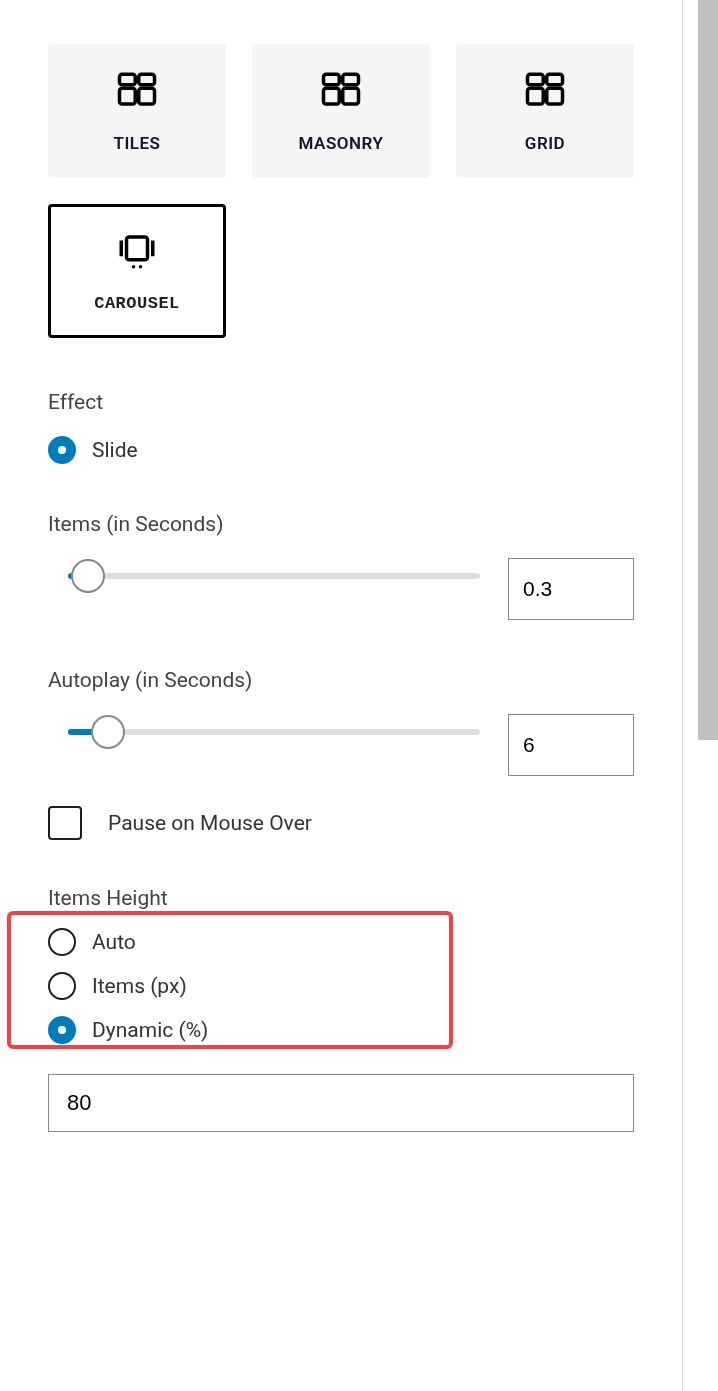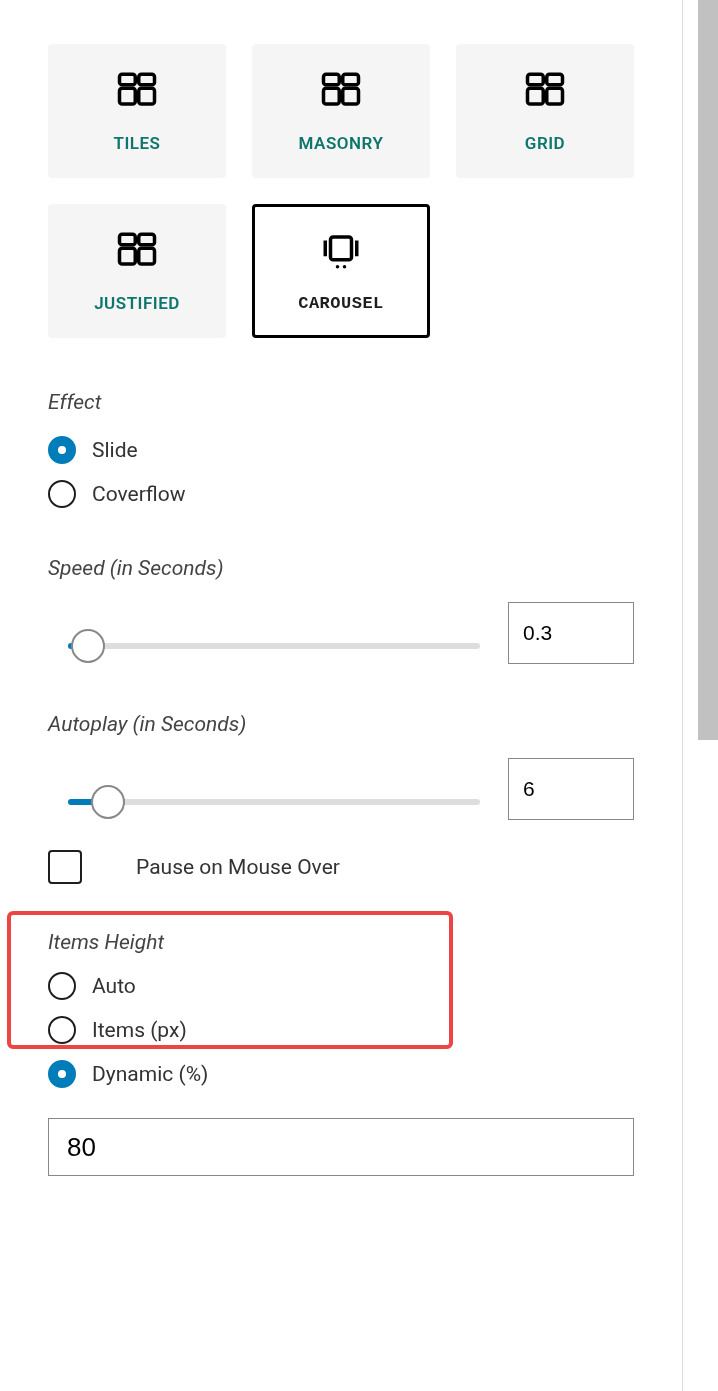--- a/index.html
+++ b/index.html
@@ -48,29 +48,28 @@
     cursor: pointer;
   }
   .layout-card.selected {
     background: #fff;
     border: 3px solid #000;
   }
   .layout-card .label {
     font-size: 17px;
     font-weight: 600;
     letter-spacing: 0.5px;
-    color: #0f766e;
+    color: #0f172a;
   }
   .layout-card.selected .label { color: #1e1e1e; font-family: Liberation Mono, monospace; }
 
   .section-label {
     font-size: 21px;
     color: #444;
     margin: 0 0 22px 0;
-    font-style: italic;
   }
   .radio-group { margin-bottom: 48px; }
   .radio-row {
     display: flex;
     align-items: center;
     gap: 16px;
     margin-bottom: 16px;
     cursor: pointer;
     text-align: center;
   }
@@ -92,21 +91,21 @@
     left: 50%; top: 50%;
     width: 8px; height: 8px;
     background: #fff;
     border-radius: 50%;
     transform: translate(-50%, -50%);
   }
   .radio-label { font-size: 21px; color: #333; }
 
   .slider-row {
     display: flex;
-    align-items: flex-end;
+    align-items: flex-start;
     gap: 28px;
     margin-bottom: 48px;
     padding-left: 20px;
   }
   .slider {
     flex: 1;
     height: 36px;
     position: relative;
   }
   .slider-track {
@@ -139,21 +138,21 @@
     height: 62px;
     border: 1.5px solid #888;
     font-size: 21px;
     padding: 0 14px;
     background: #fff;
   }
   .full-input {
     width: 100%;
     height: 58px;
     border: 1.5px solid #888;
-    font-size: 26px;
+    font-size: 22px;
     padding: 0 18px;
     background: #fff;
   }
 
   .highlight-box {
     position: absolute;
     border: 4px solid #ef4444;
     border-radius: 6px;
     pointer-events: none;
   }
@@ -166,21 +165,21 @@
   }
   .checkbox {
     width: 34px;
     height: 34px;
     border: 2px solid #1e1e1e;
     border-radius: 4px;
     background: #fff;
     cursor: pointer;
     flex-shrink: 0;
   }
-  .checkbox-label { font-size: 21px; color: #333; margin-left: 28px; }
+  .checkbox-label { font-size: 21px; color: #333; }
 
   
   .ico { width: 42px; height: 42px; }
 </style>
 </head>
 <body>
 
 <div class="panel">
 
   
@@ -204,57 +203,44 @@
       <span class="label">MASONRY</span>
     </div>
     <div class="layout-card">
       <svg class="ico" viewBox="0 0 24 24">
         <rect x="2" y="3" width="9" height="6" rx="1.5" fill="none" stroke="#000" stroke-width="2"></rect>
         <rect x="13" y="3" width="9" height="6" rx="1.5" fill="none" stroke="#000" stroke-width="2"></rect>
         <rect x="2" y="11" width="9" height="9" rx="1.5" fill="none" stroke="#000" stroke-width="2"></rect>
         <rect x="13" y="11" width="9" height="9" rx="1.5" fill="none" stroke="#000" stroke-width="2"></rect>
       </svg>
       <span class="label">GRID</span>
-    </div>
-    <div class="layout-card">
-      <svg class="ico" viewBox="0 0 24 24">
-        <rect x="2" y="3" width="9" height="6" rx="1.5" fill="none" stroke="#000" stroke-width="2"></rect>
-        <rect x="13" y="3" width="9" height="6" rx="1.5" fill="none" stroke="#000" stroke-width="2"></rect>
-        <rect x="2" y="11" width="9" height="9" rx="1.5" fill="none" stroke="#000" stroke-width="2"></rect>
-        <rect x="13" y="11" width="9" height="9" rx="1.5" fill="none" stroke="#000" stroke-width="2"></rect>
-      </svg>
-      <span class="label">JUSTIFIED</span>
     </div>
     <div class="layout-card selected">
       <svg class="ico" viewBox="0 0 24 24">
         <rect x="6" y="4" width="12" height="13" rx="1.5" fill="none" stroke="#000" stroke-width="2"></rect>
         <line x1="3" y1="6" x2="3" y2="15" stroke="#000" stroke-width="2"></line>
         <line x1="21" y1="6" x2="21" y2="15" stroke="#000" stroke-width="2"></line>
         <circle cx="10" cy="21" r="1" fill="#000"></circle>
         <circle cx="14" cy="21" r="1" fill="#000"></circle>
       </svg>
       <span class="label">CAROUSEL</span>
     </div>
   </div>
 
   
   <div class="section-label">Effect</div>
   <div class="radio-group">
     <div class="radio-row checked">
       <span class="radio-circle"></span>
       <span class="radio-label">Slide</span>
     </div>
-    <div class="radio-row">
-      <span class="radio-circle"></span>
-      <span class="radio-label">Coverflow</span>
-    </div>
-  </div>
-
-  
-  <div class="section-label">Speed (in Seconds)</div>
+  </div>
+
+  
+  <div class="section-label">Items (in Seconds)</div>
   <div class="slider-row">
     <div class="slider">
       <div class="slider-track"></div>
       <div class="slider-fill" style="width:12px"></div>
       <div class="slider-thumb" style="left:20px"></div>
     </div>
     <input class="num-input" value="0.3" style="">
   </div>
 
   

